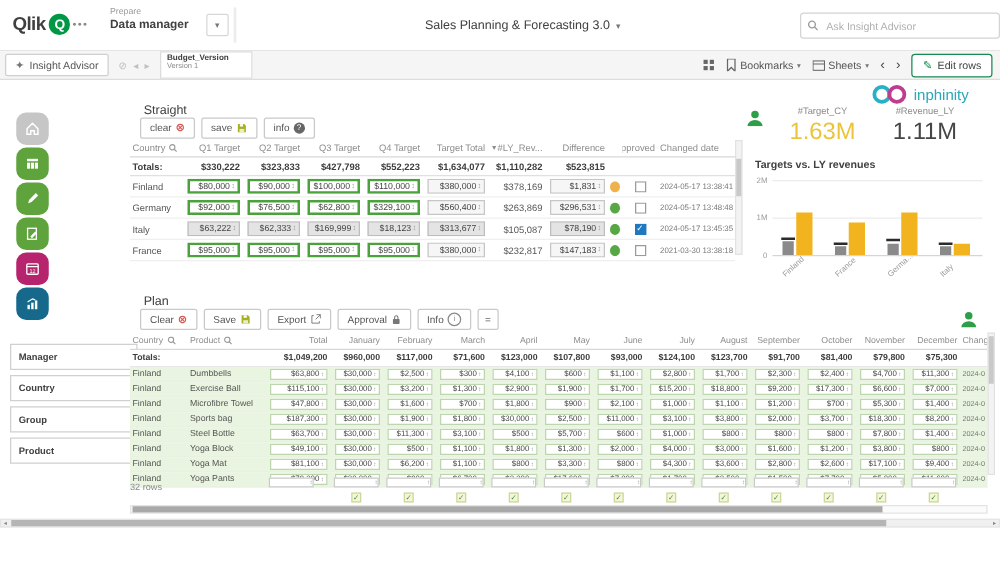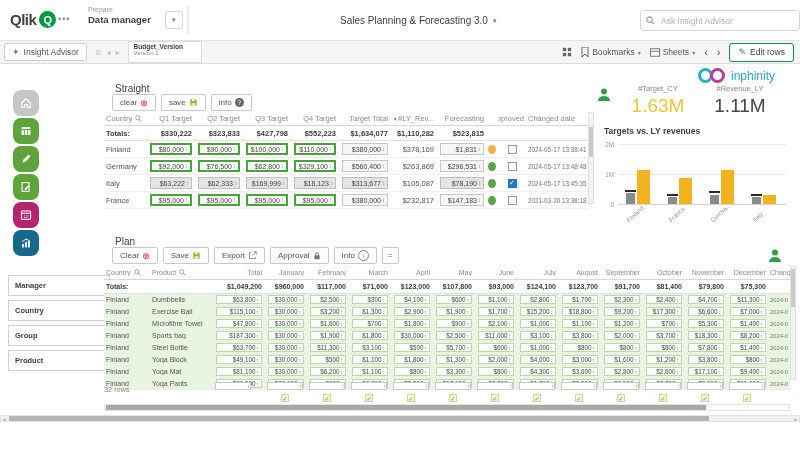--- a/index.html
+++ b/index.html
@@ -276,21 +276,21 @@
           <span>Q4 Target</span>
         </div>
         <div class="tc" style="width: 52px;">
           <span>Target Total</span>
         </div>
         <div class="tc" style="width: 46px;">
           <span style="font-size: 5.5px;">▼ </span>
           <span>#LY_Rev...</span>
         </div>
         <div class="tc" style="width: 50px;">
-          <span>Forecasting</span>
+          <span>Difference</span>
         </div>
         <div class="tc" style="width: 12px;">
           <span></span>
         </div>
         <div class="tc" style="width: 28px;">
           <span>Approved</span>
         </div>
         <div class="tc l" style="width: 62px;">
           <span>Changed date</span>
         </div>

